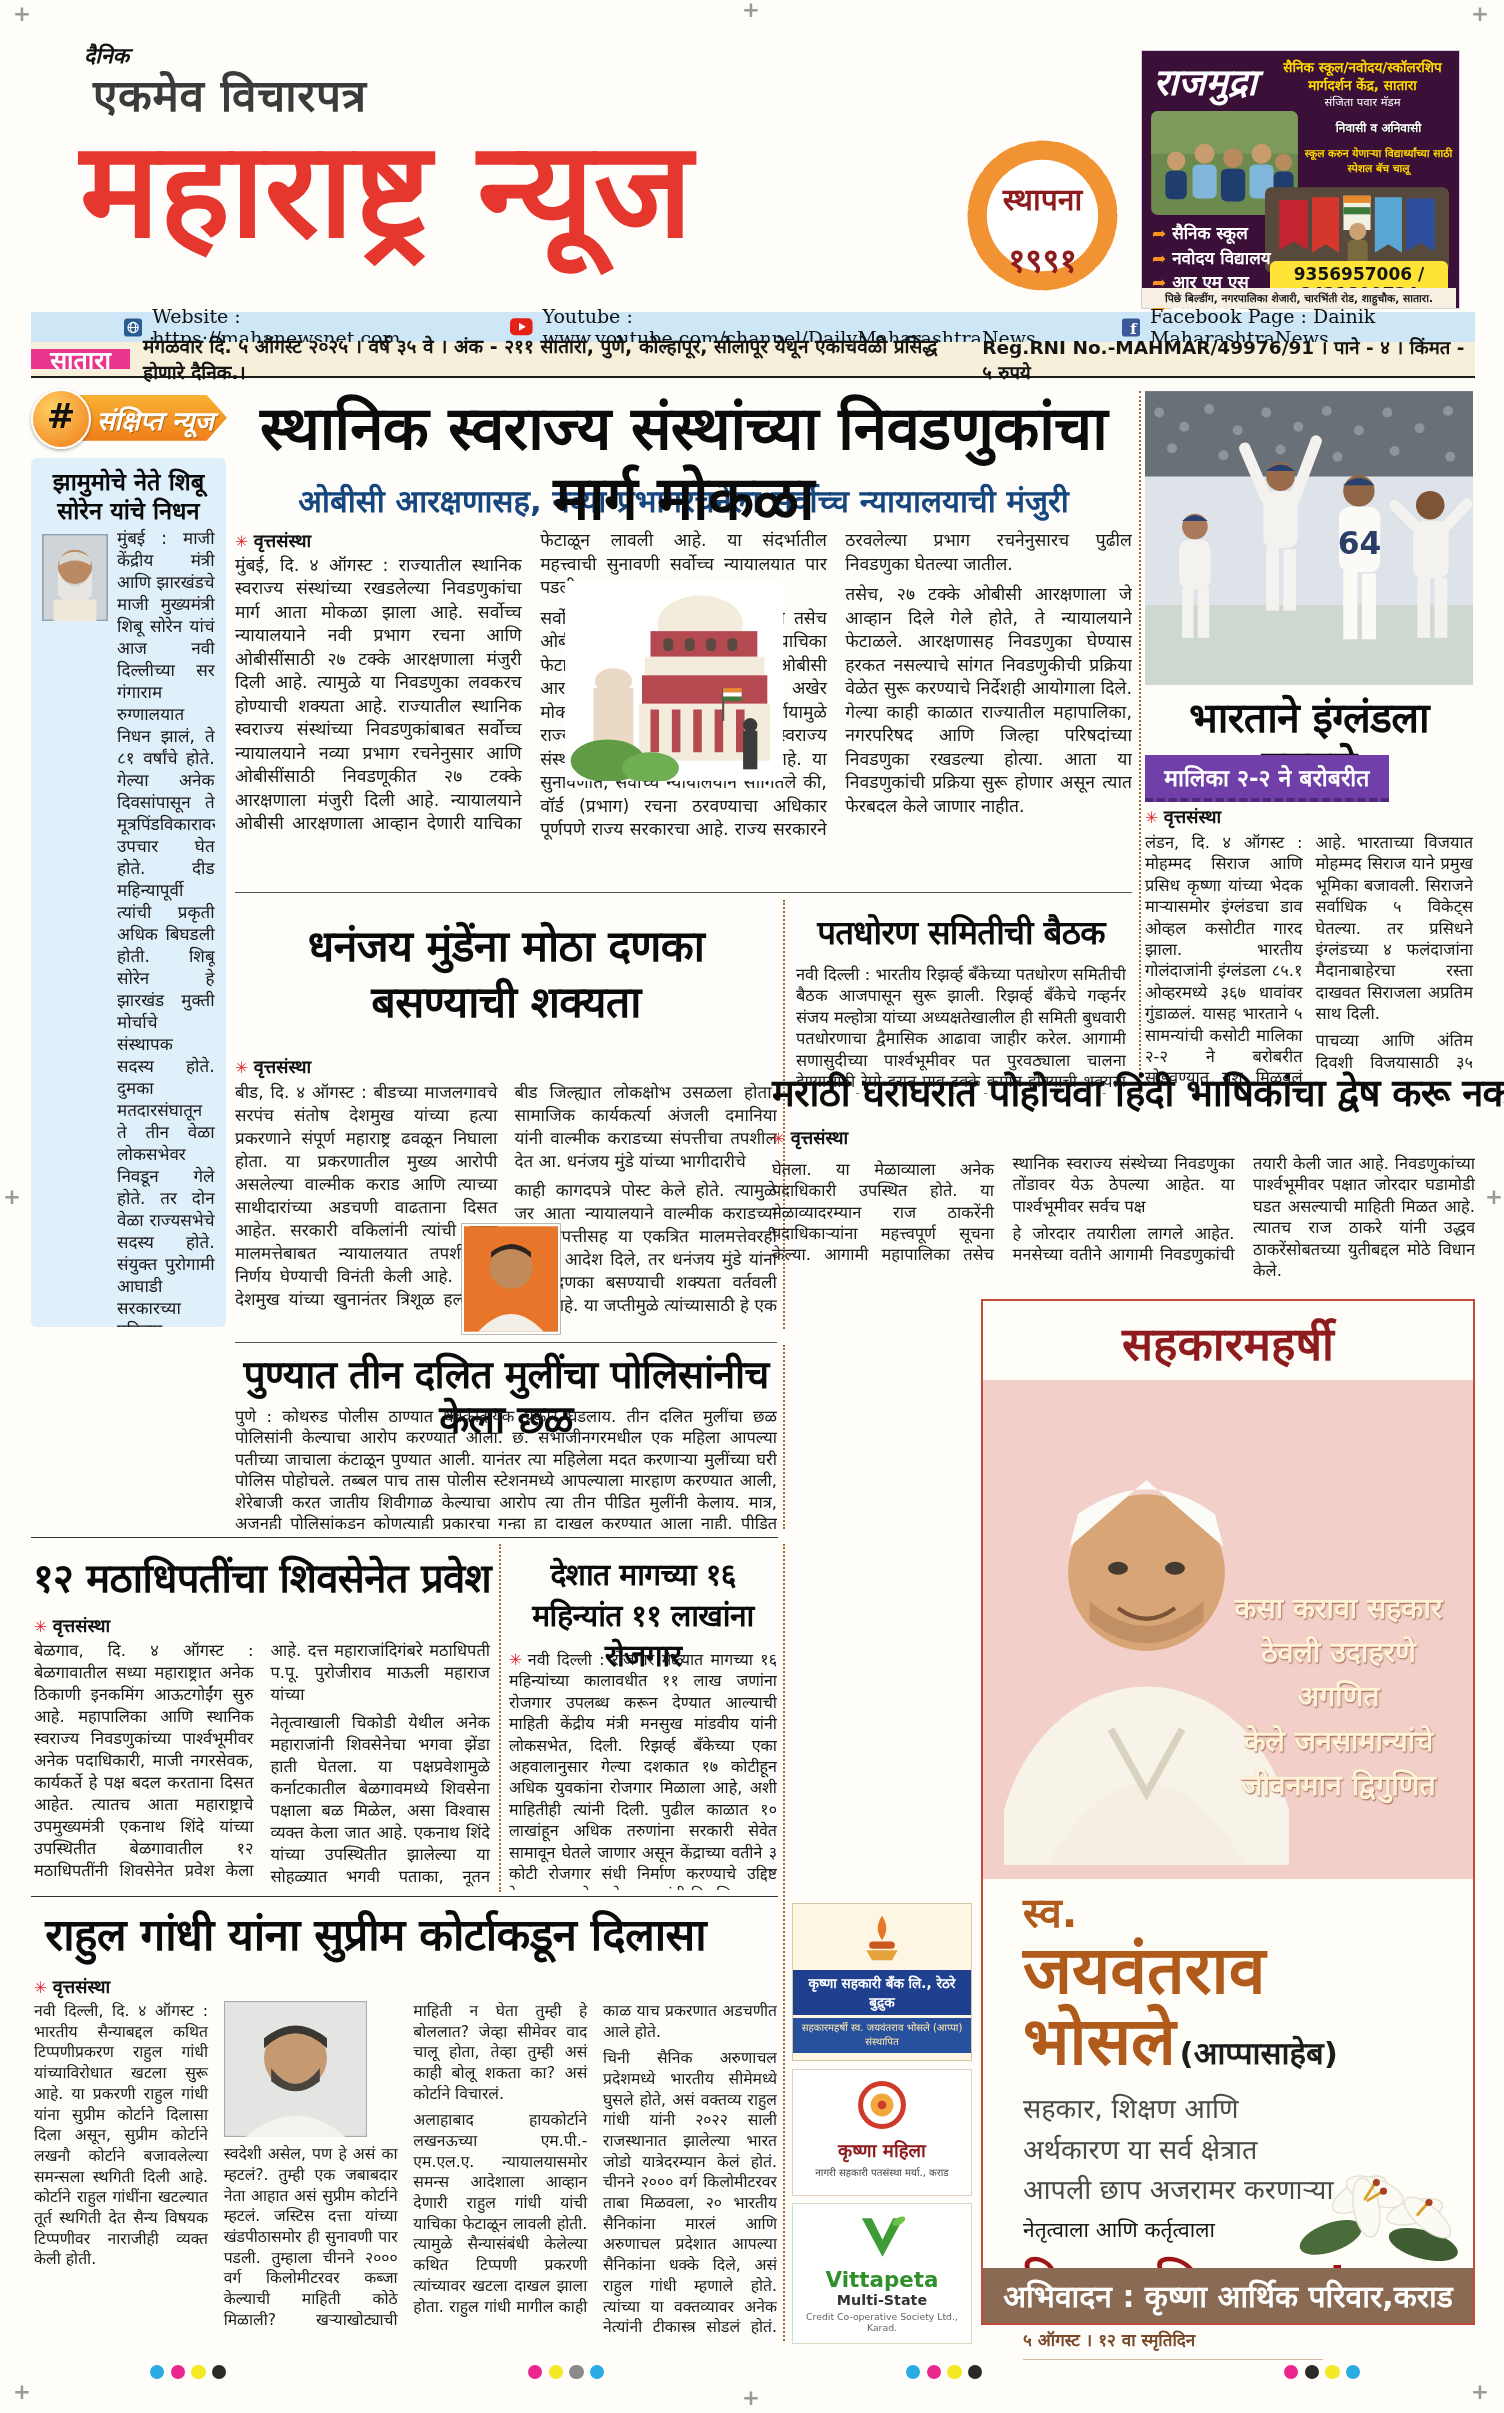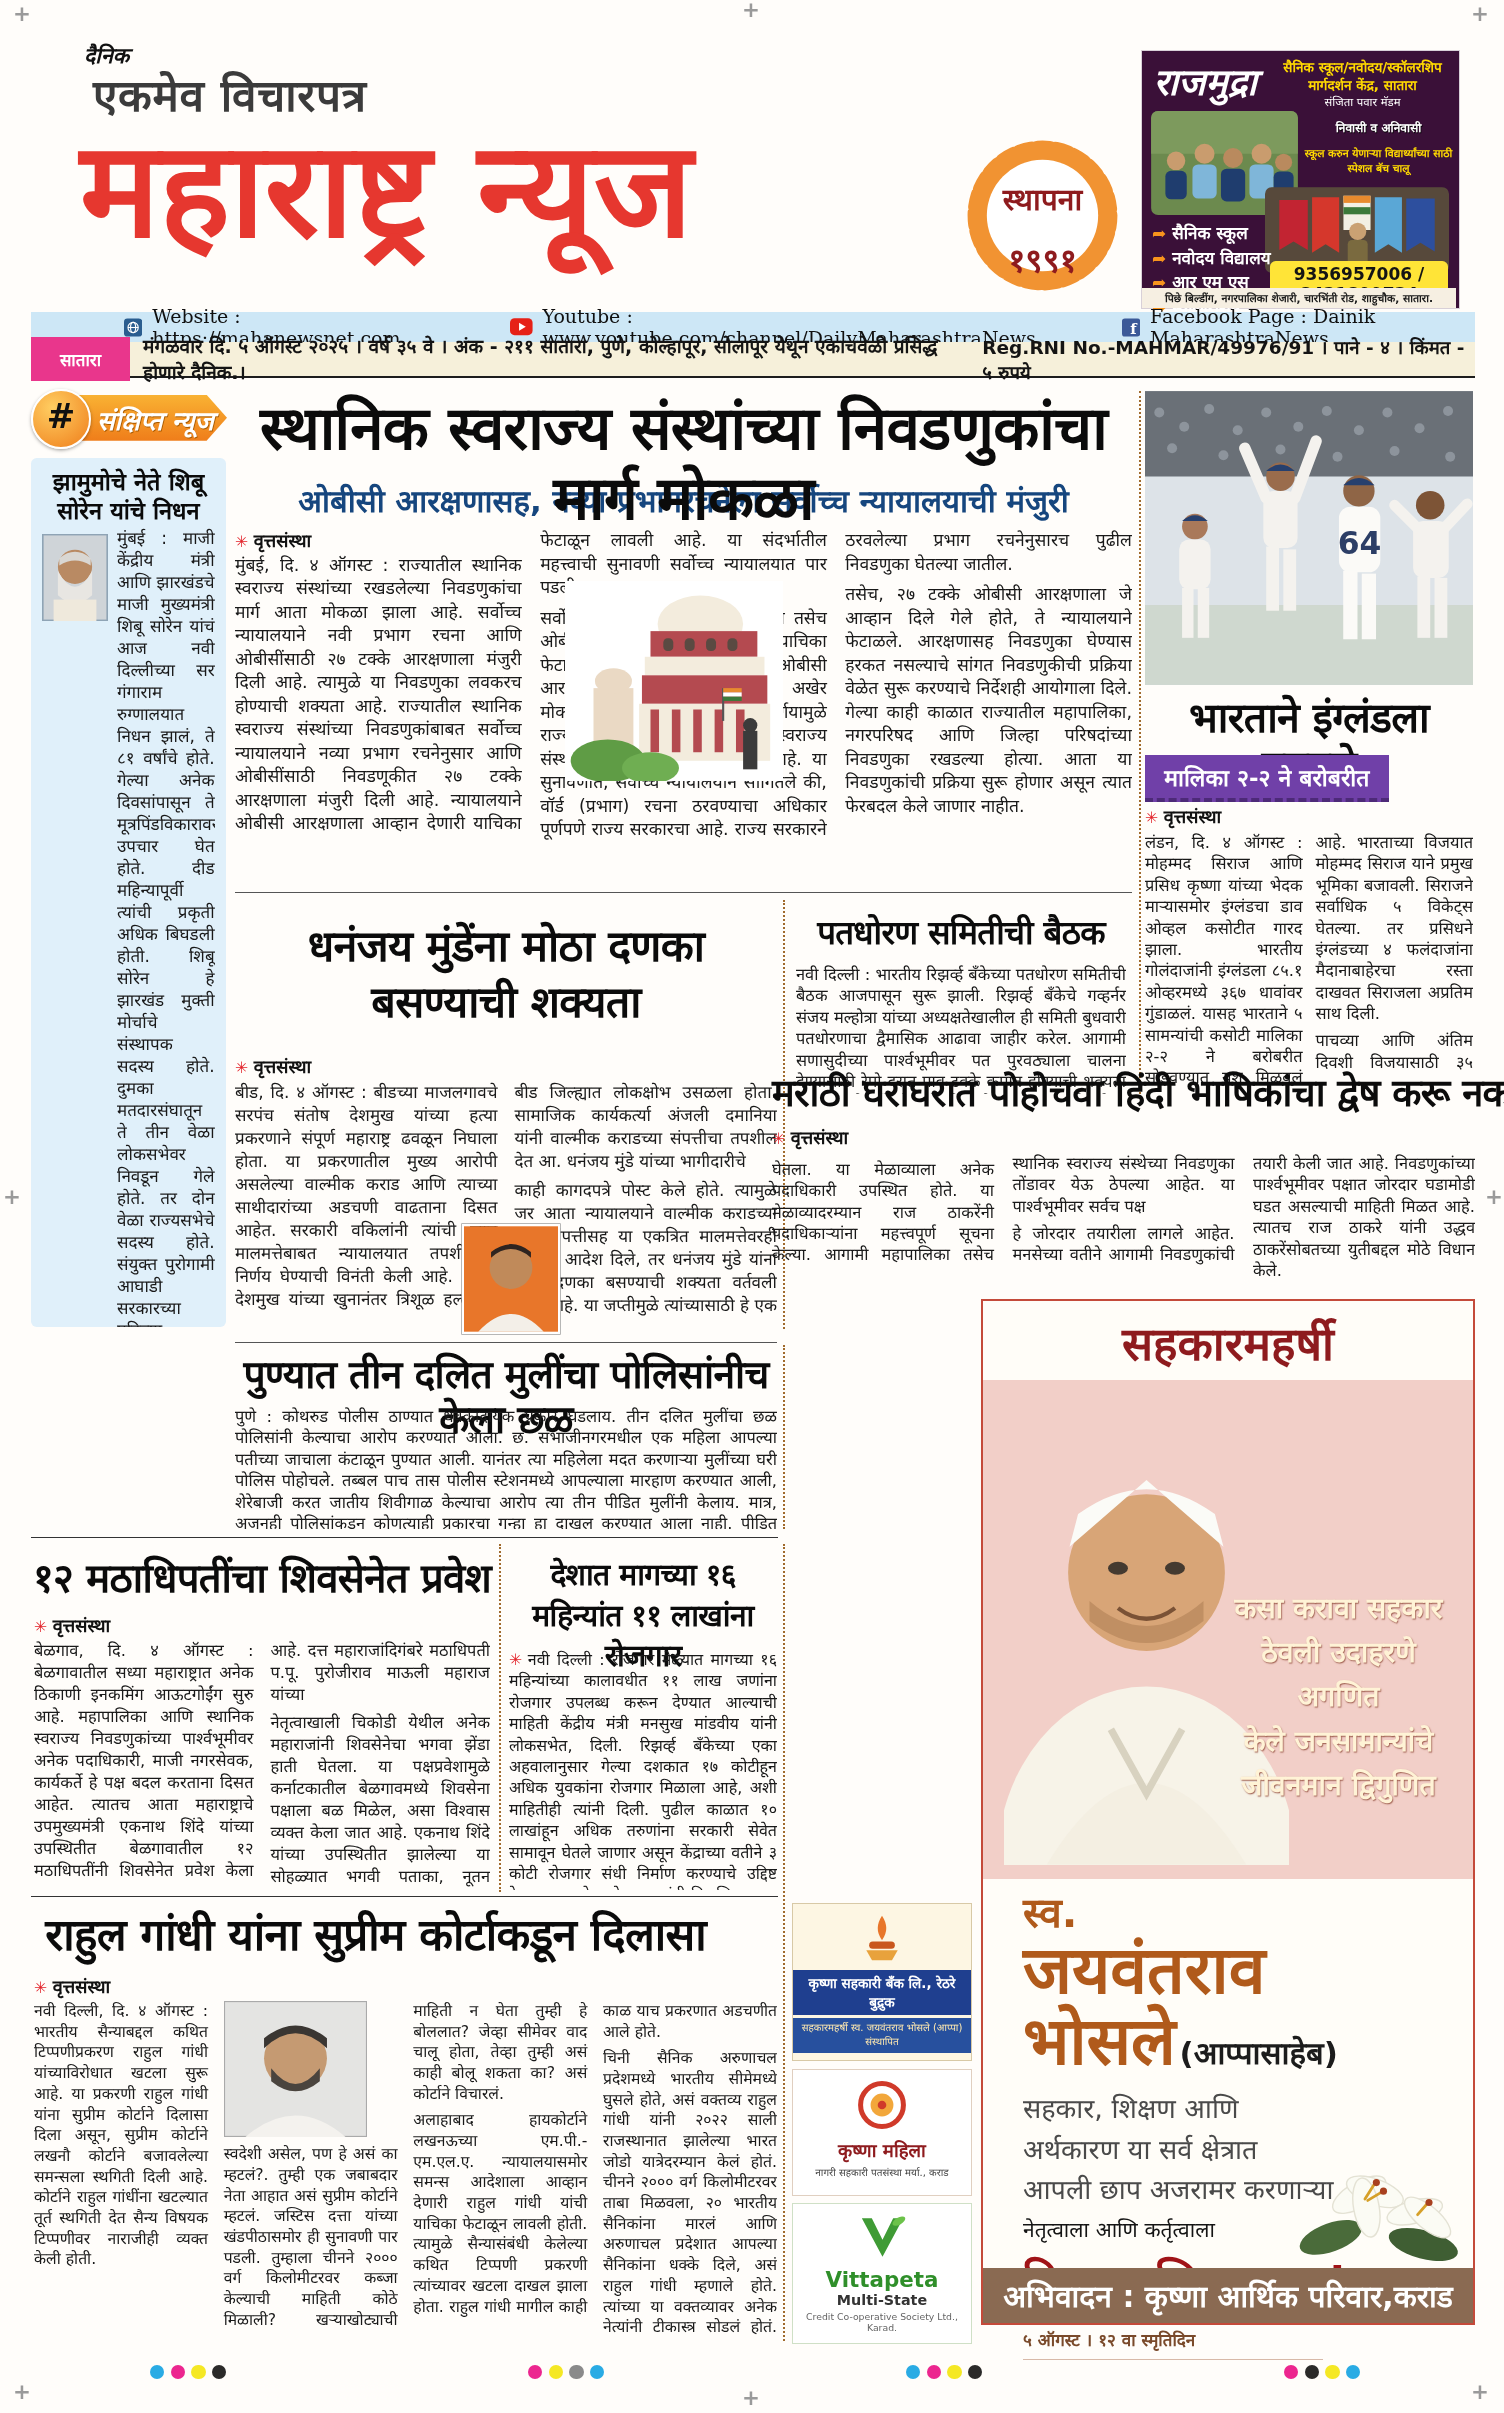--- a/index.html
+++ b/index.html
@@ -105,21 +105,21 @@
     </svg>
     <span>Youtube : www.youtube.com/channel/DailyMaharashtraNews</span>
     <svg style="margin-left:86px;margin-right:10px;font-size:27px" width="23" height="23" viewBox="0 0 32 32">
       <rect width="32" height="32" rx="5" fill="#3b5998"></rect>
         <text x="20" y="27" font-size="26" font-family="DejaVu Serif" font-weight="bold" fill="#fff" text-anchor="middle">f</text>
     </svg>
     <span>Facebook Page : Dainik MaharashtraNews</span>
   </div>
 
   <div class="abs" style="left:31px;top:342px;width:1444px;height:34px;background:#f6f0da;border-bottom:2.1px solid #1d1d1d;display:flex;align-items:center;">
-    <div style="width:108px;height:44px;background:#e9368c;color:#fff;font-size:17px;font-weight:bold;display:flex;align-items:center;justify-content:center;">सातारा</div>
+    <div style="width:108px;height:20px;background:#e9368c;color:#fff;font-size:25px;font-weight:bold;display:flex;align-items:center;justify-content:center;">सातारा</div>
     <div style="margin-left:13px;font-size:19px;font-weight:bold;color:#141414;">मंगळवार दि. ५ ऑगस्ट २०२५ । वर्ष ३५ वे । अंक - २११ सातारा, पुणे, कोल्हापूर, सोलापूर येथून एकाचवेळी प्रसिद्ध होणारे दैनिक.।</div>
     <div style="margin-left:10px;font-size:18.5px;font-weight:bold;color:#141414;">Reg.RNI No.-MAHMAR/49976/91 ।  पाने - ४ । किंमत - ५ रुपये</div>
   </div>
 
   <div class="abs" style="left:31px;top:389px;width:195px;height:61px;">
     <div class="abs" style="left:26px;top:5.7px;width:170px;height:46px;background:linear-gradient(#f9b233,#ef7d1a);clip-path:polygon(0 0,88% 0,100% 50%,88% 100%,0 100%);border-radius:5.7px;"></div>
     <div class="abs" style="left:0;top:0;width:56px;height:56px;border-radius:50%;background:radial-gradient(circle at 35% 30%,#ffce62,#ef7d1a);border:2.9px solid #fff;box-shadow:0 1.4px 3.6px rgba(0,0,0,.35);text-align:center;line-height:51px;font-size:34px;font-weight:bold;color:#111;">#</div>
     <div class="abs" style="left:66px;top:13px;font-size:26px;font-weight:bold;font-style:italic;color:#fff;text-shadow:0.7px 0.7px 0 #a85a00;">संक्षिप्त न्यूज</div>
   </div>
 

